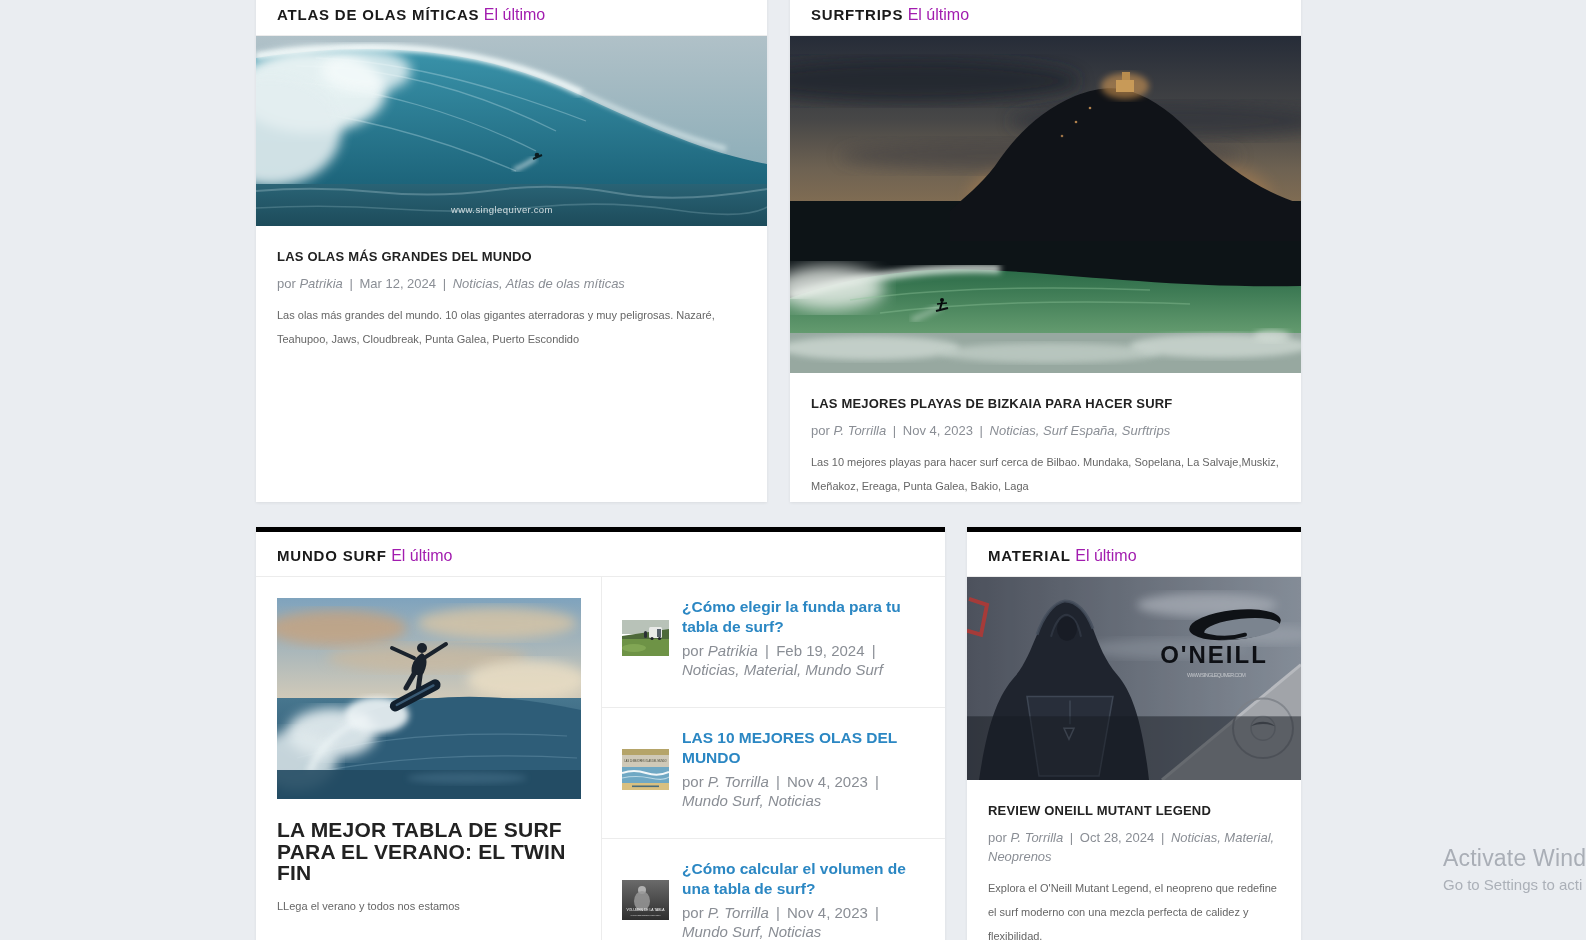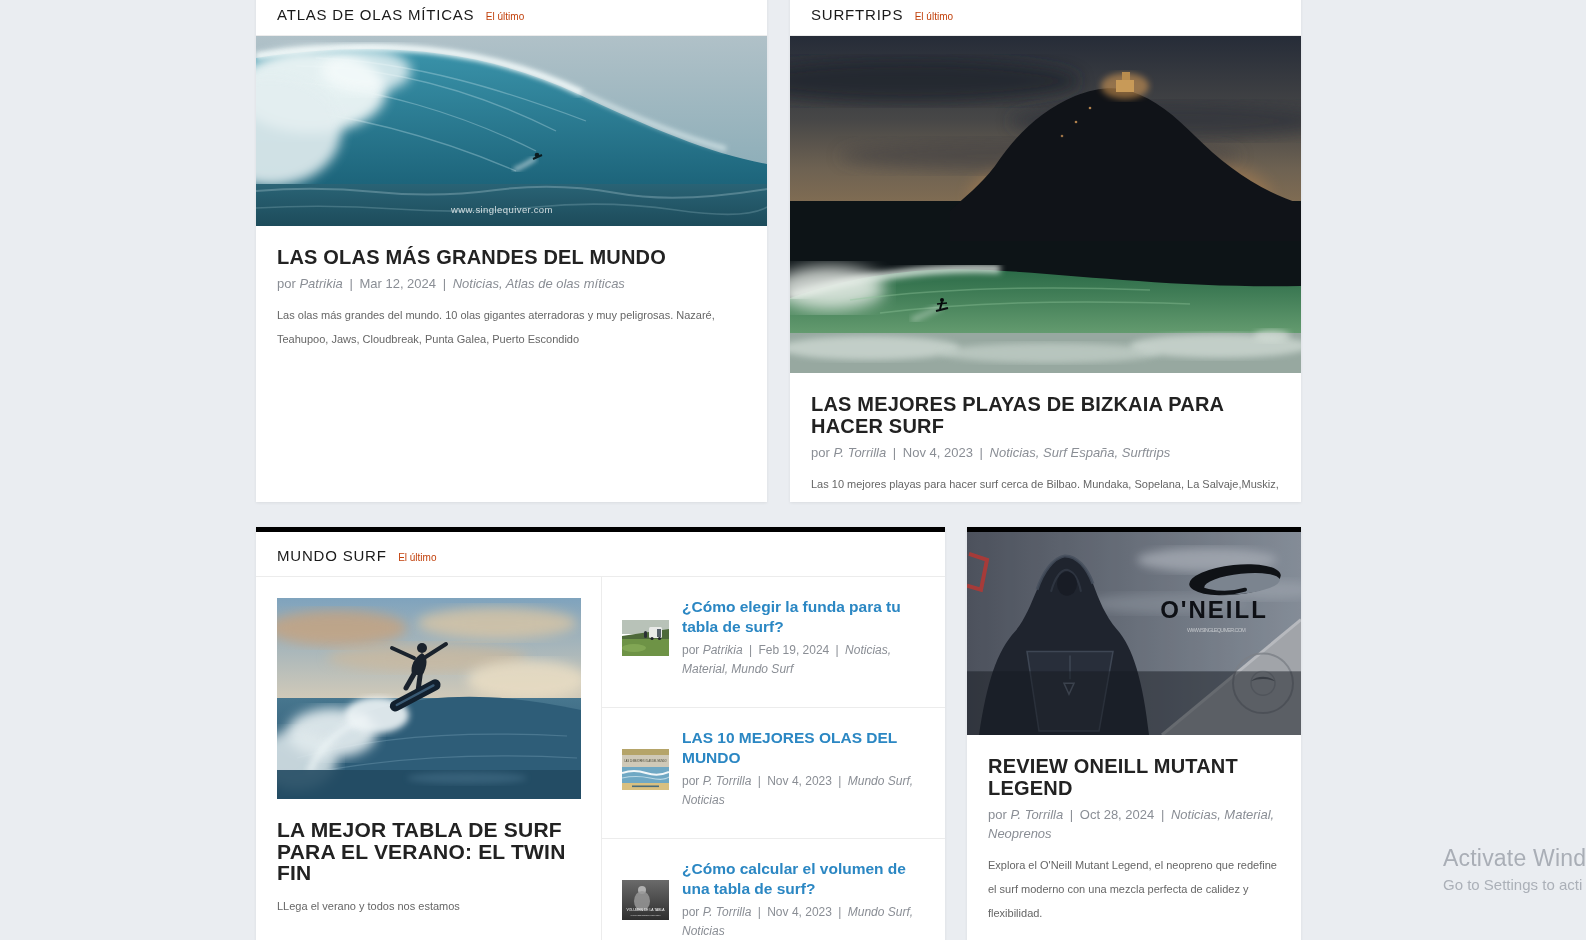--- a/index.html
+++ b/index.html
@@ -13,52 +13,52 @@
     border-top:5px solid #000;
     box-shadow:0 1px 3px rgba(0,0,0,.07);
     overflow:hidden;
   }
   .pos-atlas     { left:256px; top:-14px; width:511px; height:516px; }
   .pos-surftrips { left:790px; top:-14px; width:511px; height:516px; }
   .pos-mundo     { left:256px; top:527px; width:689px; height:455px; }
   .pos-material  { left:967px; top:527px; width:334px; height:455px; }
 
   .card-header { padding:15px 21px 11px; border-bottom:1px solid #ececec; }
-  .h-title  { font-size:15px; font-weight:normal; letter-spacing:.8px; color:#1a1a1a; }
-  .h-latest { font-size:10px; color:#c2410c; margin-left:7px; }
+  .h-title  { font-size:15px; font-weight:bold; letter-spacing:.8px; color:#1a1a1a; }
+  .h-latest { font-size:16px; color:#a21caf; }
 
   .art-img { display:block; line-height:0; cursor:pointer; }
   .img-a { height:190px; }
   .img-b { height:337px; }
   .img-c { width:304px; height:201px; }
   .img-d { height:203px;text-align:right; }
   .art-img svg { width:100%; height:100%; display:block; }
 
   .art-body { padding:20px 21px; }
   .art-title {
-    margin:0; font-size:20px; line-height:22px; font-weight:bold;
+    margin:0; font-size:13px; line-height:22px; font-weight:bold;
     color:#222; letter-spacing:.2px; cursor:pointer;
   }
   .featured-title { font-size:21px; line-height:21.5px; }
   .art-meta { margin:6px 0 0; font-size:13px; line-height:19px; color:#8a8e95; }
   .meta-sep { margin:0 3px; }
   .meta-link { color:#8a8e95; text-decoration:none; cursor:pointer;font-style:italic; }
   .art-excerpt { margin:10px 0 0; font-size:11px; line-height:24px; color:#666; }
 
   .cols { display:flex; align-items:stretch; min-height:378px; }
   .col-featured { width:345px; box-sizing:border-box; padding:21px 20px 0 21px; flex:none; }
   .col-list { flex:1; border-left:1px solid #ececec; min-width:0; }
   .list-item { display:flex; align-items:center; padding:20px 20px 28px; cursor:pointer; }
   .list-item + .list-item { border-top:1px solid #ececec; }
   .thumb { width:47px; flex:none; margin-right:13px; line-height:0; }
   .thumb svg { width:100%; height:100%; display:block; }
   .t1 { height:36px; } .t2 { height:41px; } .t3 { height:40px; }
   .li-content { flex:1; min-width:0; }
   .li-title { margin:0; font-size:15.5px; line-height:20px; font-weight:bold; color:#2b87c3; }
-  .li-meta  { margin:4px 0 0; font-size:12px; line-height:19px; color:#8a8e95; }
+  .li-meta  { margin:4px 0 0; font-size:15px; line-height:19px; color:#8a8e95; }
 
   .win-activate { position:absolute; left:1443px; top:845px; white-space:nowrap; color:#a9aeb6; }
   .wa1 { font-size:23px; letter-spacing:.2px; }
   .wa2 { font-size:15px; margin-top:4px; color:#abb0b8; }
 </style>
 </head>
 <body>
 
 <div id="page">
 
@@ -346,20 +346,24 @@
               <a class="meta-link">Mundo Surf, Noticias</a>
             </p>
           </div>
         </div>
 
       </div>
     </div>
   </section>
 
   <section class="card pos-material">
+    <header class="card-header">
+      <span class="h-title">MATERIAL</span>
+      <span class="h-latest">El último</span>
+    </header>
     <a class="art-img img-d">
       <svg viewBox="0 0 334 204" preserveAspectRatio="none">
         <defs>
           <linearGradient id="d-bg" x1="0" y1="0" x2="1" y2="0">
             <stop offset="0" stop-color="#565b66"></stop>
               <stop offset="1" stop-color="#9aa3ae"></stop>
           </linearGradient>
           <filter id="d-bl1">
               <feGaussianBlur stdDeviation="5"></feGaussianBlur>
             </filter>

